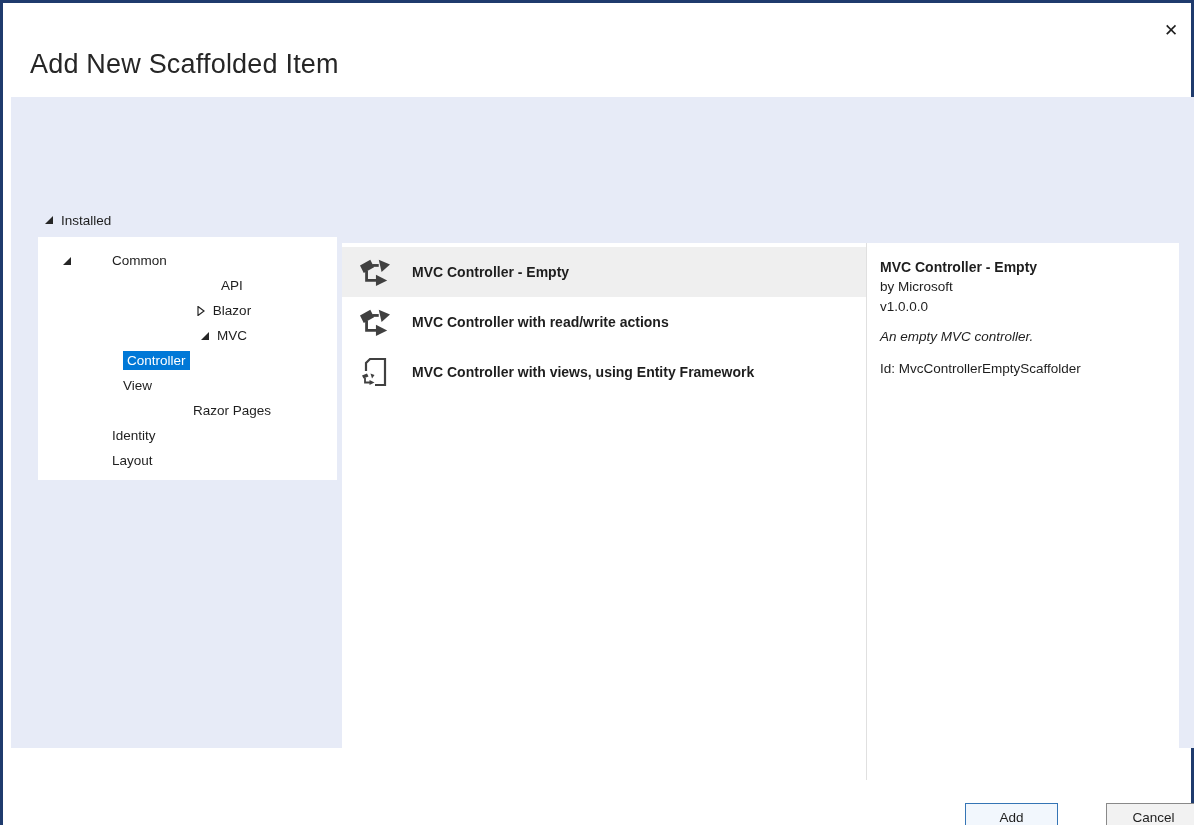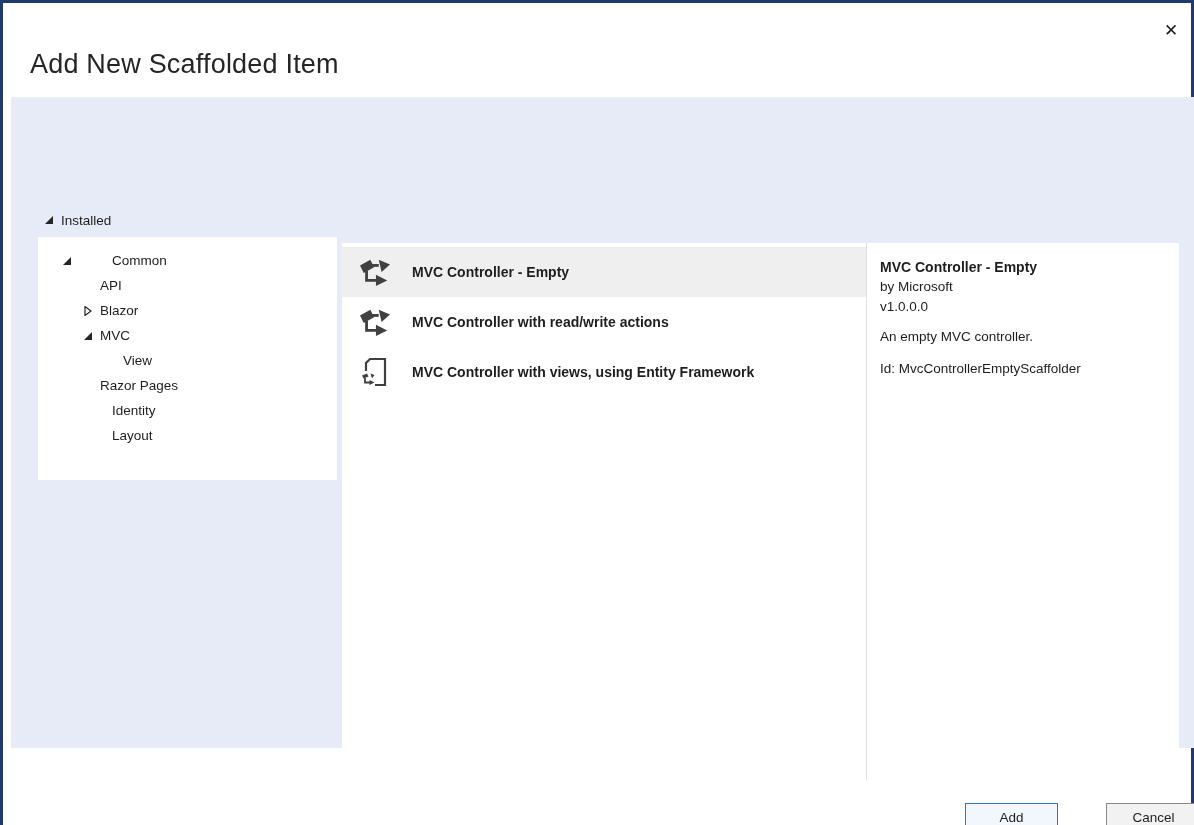--- a/index.html
+++ b/index.html
@@ -18,35 +18,35 @@
   .content{position:absolute;left:11px;top:97px;width:1188px;height:651px;background:#e7ebf7;}
   .installed-row{position:absolute;left:33px;top:113px;height:20px;display:flex;align-items:center;font-size:13.5px;color:#1e1e1e;cursor:default;}
   .installed-row .twisty{margin-right:7px;}
   .twisty{width:10px;height:10px;display:inline-flex;align-items:center;justify-content:center;flex:0 0 10px;}
   .twisty-spacer{width:10px;flex:0 0 10px;display:inline-block;}
   
   .tree-panel{position:absolute;left:27px;top:140px;width:299px;height:243px;background:#ffffff;padding-top:11px;}
   .tree-row{height:25px;display:flex;align-items:center;font-size:13.5px;cursor:default;}
   .tree-row .twisty,.tree-row .twisty-spacer{margin-right:7px;}
   .lvl1{padding-left:24px;gap:33px;}
-  .lvl2{padding-left:45px;}
+  .lvl2{padding-left:72px;justify-content:center;}
   .lvl3{padding-left:68px;}
   .tlabel{white-space:nowrap;}
   .tlabel.selected{background:#0078d7;color:#ffffff;padding:2px 4px;}
   
   .main-white{position:absolute;left:331px;top:146px;width:837px;height:602px;background:#ffffff;display:flex;}
   .list-area{width:524px;padding-top:4px;}
   .v-divider{width:1px;background:#e0e0e0;}
   .details-area{flex:1;padding:14px 14px 0 13px;font-size:13.5px;line-height:20px;}
   .list-row{height:50px;display:flex;align-items:center;padding-left:16px;cursor:default;}
   .list-row.selected{background:#efefef;}
   .list-icon{width:34px;height:32px;flex:0 0 34px;display:flex;align-items:center;justify-content:center;}
   .list-label{margin-left:20px;font-size:14px;font-weight:600;color:#1e1e1e;white-space:nowrap;}
   .details-title{font-weight:700;font-size:14px;}
-  .details-desc{margin-top:10px;}
+  .details-desc{margin-top:10px;font-style:italic;}
   .details-id{margin-top:12px;}
   
   .footer{position:absolute;left:3px;top:780px;width:1188px;height:74px;background:#ffffff;}
   .btn{position:absolute;top:23px;height:28px;font-family:"Liberation Sans",sans-serif;font-size:13.5px;color:#1e1e1e;
     display:flex;align-items:center;justify-content:center;cursor:pointer;}
   .btn-add{left:962px;width:93px;background:#f2f7fd;border:1px solid #3575b5;}
   .btn-cancel{left:1070px;width:95px;background:#f2f2f2;border:1px solid #898989;margin-left:33px;}
 </style>
 </head>
 <body>
@@ -90,20 +90,24 @@
         </span>
         <span class="tlabel">Blazor</span>
       </div>
       <div class="tree-row lvl2">
         <span class="twisty">
           <svg width="10" height="10" viewBox="0 0 10 10">
               <polygon points="9,1 9,9 1,9" fill="#262626"></polygon>
             </svg>
         </span>
         <span class="tlabel">MVC</span>
+      </div>
+      <div class="tree-row lvl3">
+        <span class="twisty-spacer"></span>
+        <span class="tlabel selected">Controller</span>
       </div>
       <div class="tree-row lvl3">
         <span class="twisty-spacer"></span>
         <span class="tlabel">View</span>
       </div>
       <div class="tree-row lvl2">
         <span class="twisty-spacer"></span>
         <span class="tlabel">Razor Pages</span>
       </div>
       <div class="tree-row lvl1">

